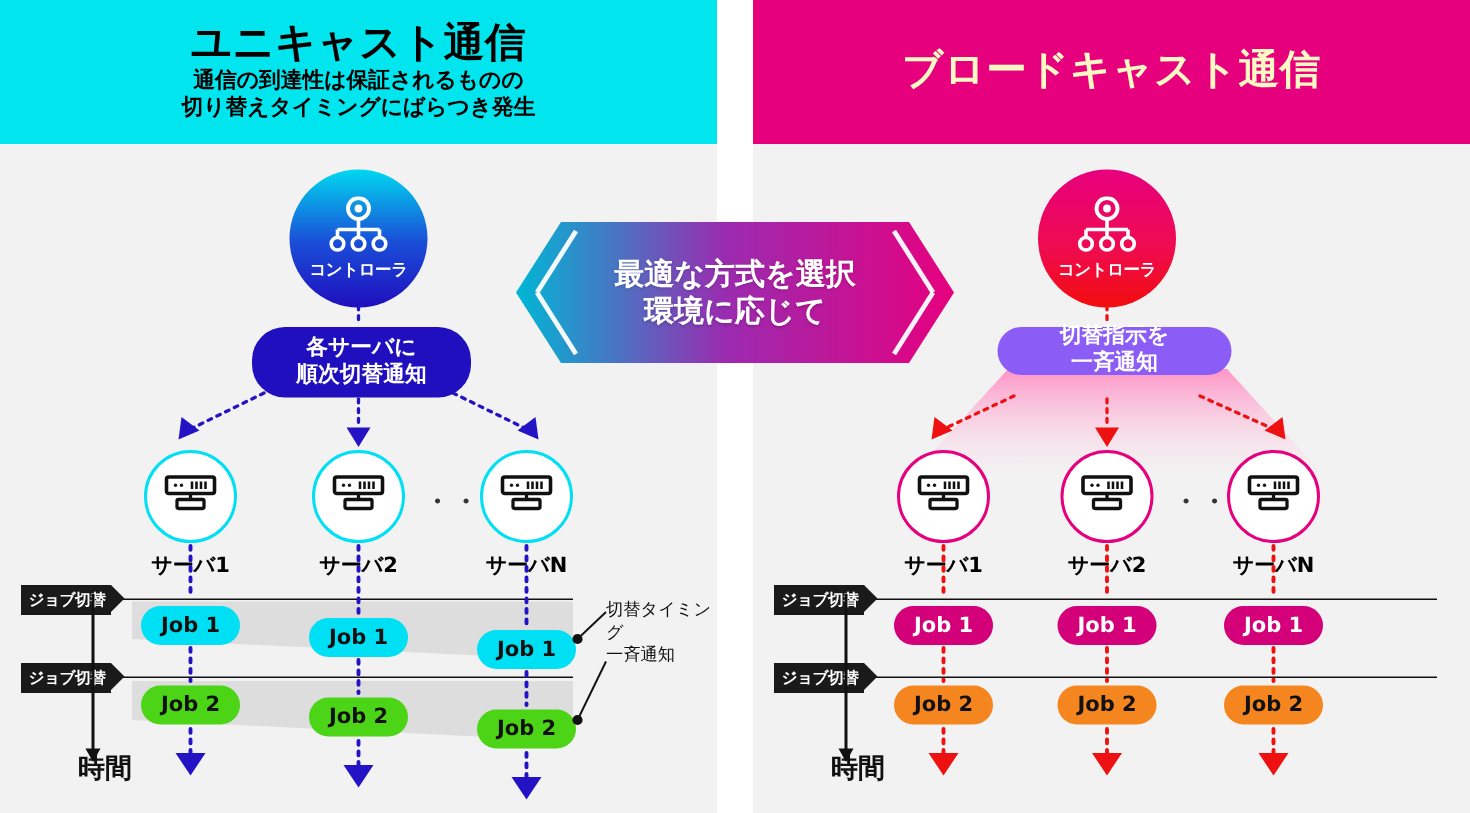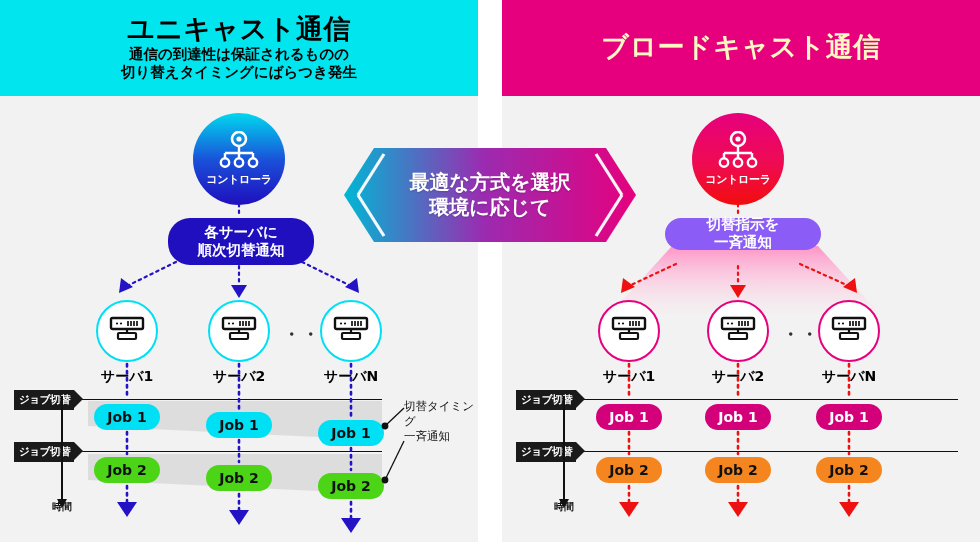--- a/index.html
+++ b/index.html
@@ -60,21 +60,21 @@
   .tag{position:absolute;height:19px;background:#1a1a1a;color:#fff;font-size:10.5px;
        font-weight:bold;display:flex;align-items:center;padding:0 4px 1px 5px;letter-spacing:-.4px;}
   .tag:after{content:"";position:absolute;right:-9px;top:0;border-top:9.5px solid transparent;
        border-bottom:9.5px solid transparent;border-left:9px solid #1a1a1a;}
   .pill{position:absolute;height:26px;border-radius:13px;display:flex;align-items:center;
         justify-content:center;font-size:14px;font-weight:bold;z-index:4;}
   .pill.j1c{background:#00e0f5;color:#111;}
   .pill.j2g{background:#4cd417;color:#111;}
   .pill.j1m{background:#d4007a;color:#fff;}
   .pill.j2o{background:#f5861f;color:#111;}
-  .timelb{position:absolute;font-size:10px;font-weight:bold;color:#111;}
+  .timelb{position:absolute;font-size:18px;font-weight:bold;color:#111;}
   .note{position:absolute;font-size:11.5px;font-weight:normal;color:#111;line-height:1.3;}
 
   svg.ovl{position:absolute;left:0;top:0;width:478px;height:446px;overflow:visible;}
   svg.ovl.z2{z-index:2;}
   svg.ovl.z5{z-index:5;}
 
   
   .hexwrap{position:absolute;left:344px;top:146px;width:292px;height:98px;z-index:10;}
   .hextext{position:absolute;left:0;top:0;width:292px;height:98px;display:flex;
            flex-direction:column;align-items:center;justify-content:center;

